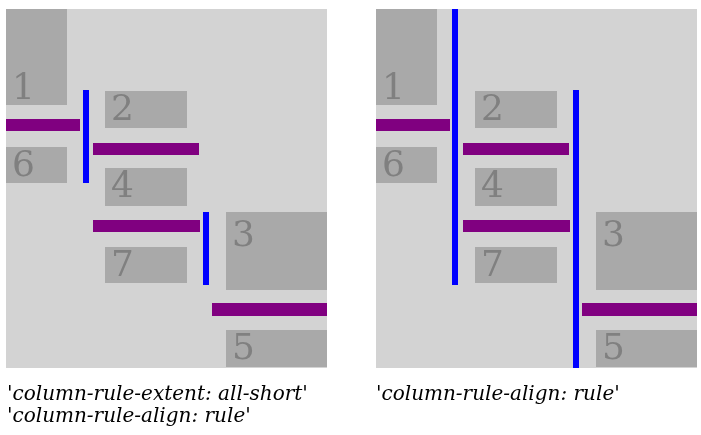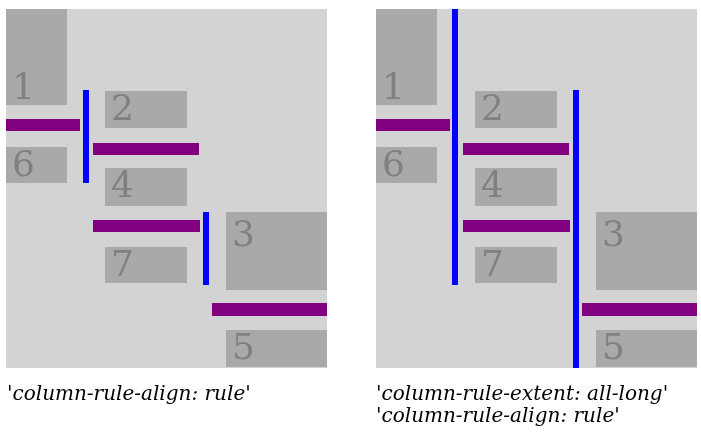--- a/index.html
+++ b/index.html
@@ -142,20 +142,20 @@
     <div class="block b3">
       <span class="num">3</span>
     </div>
     <div class="hrule hrule-d"></div>
     <div class="block b5">
       <span class="num">5</span>
     </div>
   </section>
 
   <div class="caption caption--left">
+    <div>'column-rule-extent: all-short'</div>
     <div>'column-rule-align: rule'</div>
   </div>
   <div class="caption caption--right">
-    <div>'column-rule-extent: all-long'</div>
     <div>'column-rule-align: rule'</div>
   </div>
 
 </div>
 
 </body></html>

